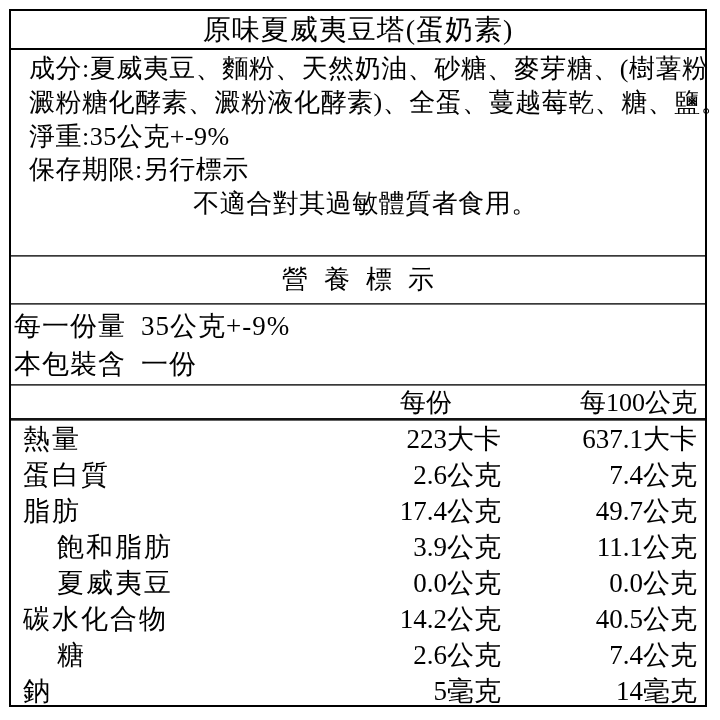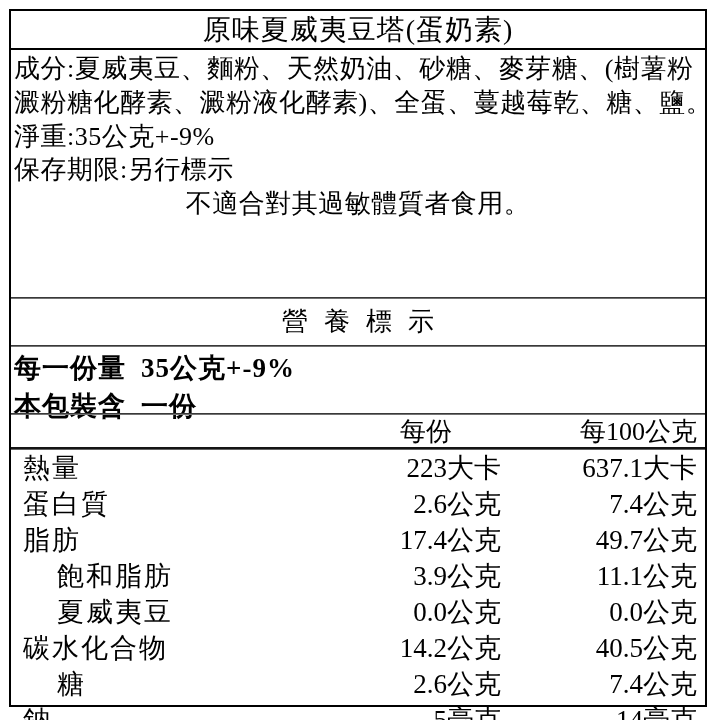--- a/index.html
+++ b/index.html
@@ -43,22 +43,22 @@
     height: 37px;
     line-height: 37px;
     text-align: center;
     font-size: 28px;
     letter-spacing: 1px;
     white-space: nowrap;
   }
 
   .info-block {
     flex: none;
-    height: 247px;
-    padding: 2px 3px 0 3px;
+    height: 205px;
+    padding: 2px 3px 0 18px;
     box-sizing: border-box;
     font-size: 26px;
     letter-spacing: 0.5px;
   }
   .info-line {
     height: 33.8px;
     line-height: 33.8px;
     white-space: nowrap;
   }
   .info-line.center { text-align: center; }
@@ -69,25 +69,24 @@
     line-height: 46px;
     text-align: center;
     font-size: 26px;
     letter-spacing: 16px;
     padding-left: 16px; 
     white-space: nowrap;
   }
 
   .serving-block {
     flex: none;
-    height: 66px;
+    height: 79px;
     padding: 2px 19px 0 3px;
     box-sizing: border-box;
     font-size: 27px;
-    font-weight: bold;
   }
   .serving-line {
     height: 38px;
     line-height: 38px;
     white-space: nowrap;
     letter-spacing: 1px;
   }
   .serving-line .serving-value { margin-left: 15px; }
 
   .col-header-row {

